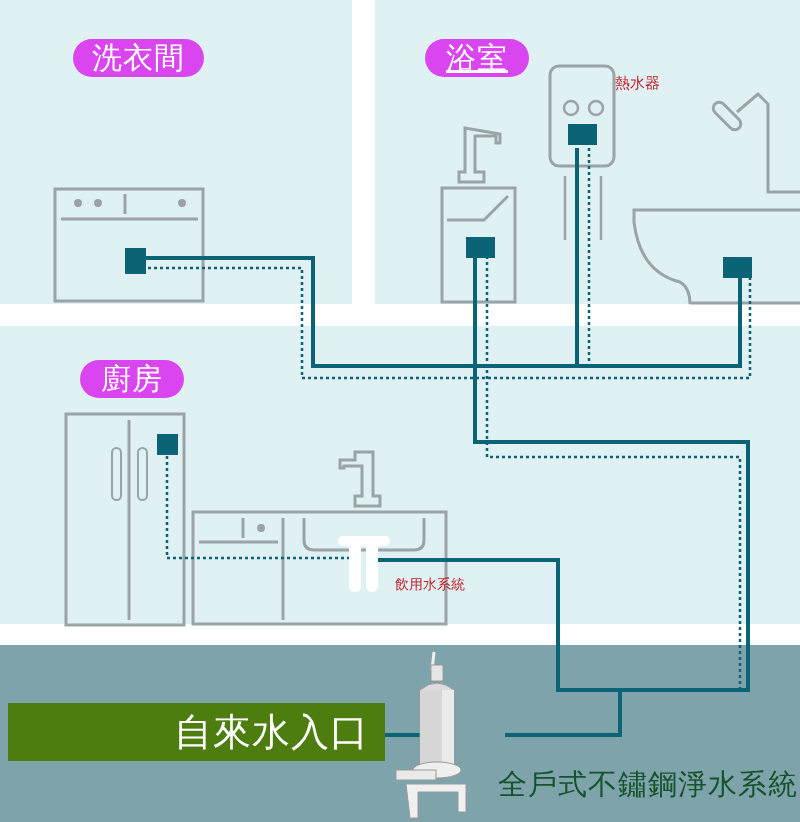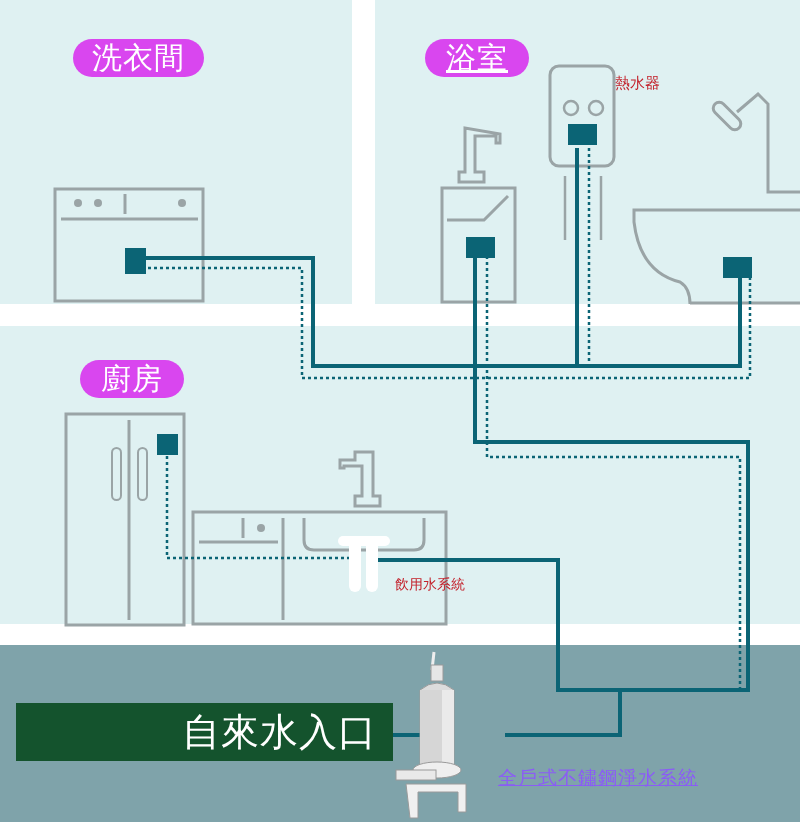--- a/index.html
+++ b/index.html
@@ -1,23 +1,23 @@
 <!DOCTYPE html>
 <html><head>
 <meta charset="utf-8">
 <style>
   html,body{margin:0;padding:0;background:#ffffff;}
   body{width:800px;height:822px;position:relative;overflow:hidden;font-family:"DejaVu Sans","Liberation Sans",sans-serif;}
   .room{position:absolute;background:#dff1f2;}
   .floor{position:absolute;left:0;top:645px;width:800px;height:177px;background:#7fa3aa;}
   .room-label{position:absolute;height:38px;border-radius:19px;background:#d946ef;color:#ffffff;font-size:30px;line-height:38px;text-align:center;letter-spacing:1px;}
   svg.diagram{position:absolute;left:0;top:0;}
-  .intake-bar{position:absolute;left:16px;top:703px;width:377px;height:58px;background:#14532d;}
+  .intake-bar{position:absolute;left:8px;top:703px;width:377px;height:58px;background:#4d7c0f;}
   .intake-label{position:absolute;right:16px;top:0;height:58px;line-height:58px;color:#ffffff;font-size:38px;letter-spacing:1px;}
-  .caption{position:absolute;left:498px;top:765px;color:#8b5cf6;font-size:19px;letter-spacing:1px;text-decoration:underline;}
+  .caption{position:absolute;left:498px;top:765px;color:#14532d;font-size:29px;letter-spacing:1px;}
   .red-label{position:absolute;color:#c3202a;font-size:14px;}
 </style>
 </head>
 <body>
 
 <div class="room" style="left:0;top:0;width:352px;height:304px;"></div>
 <div class="room" style="left:375px;top:0;width:425px;height:304px;"></div>
 <div class="room" style="left:0;top:326px;width:800px;height:298px;"></div>
 <div class="floor"></div>
 

